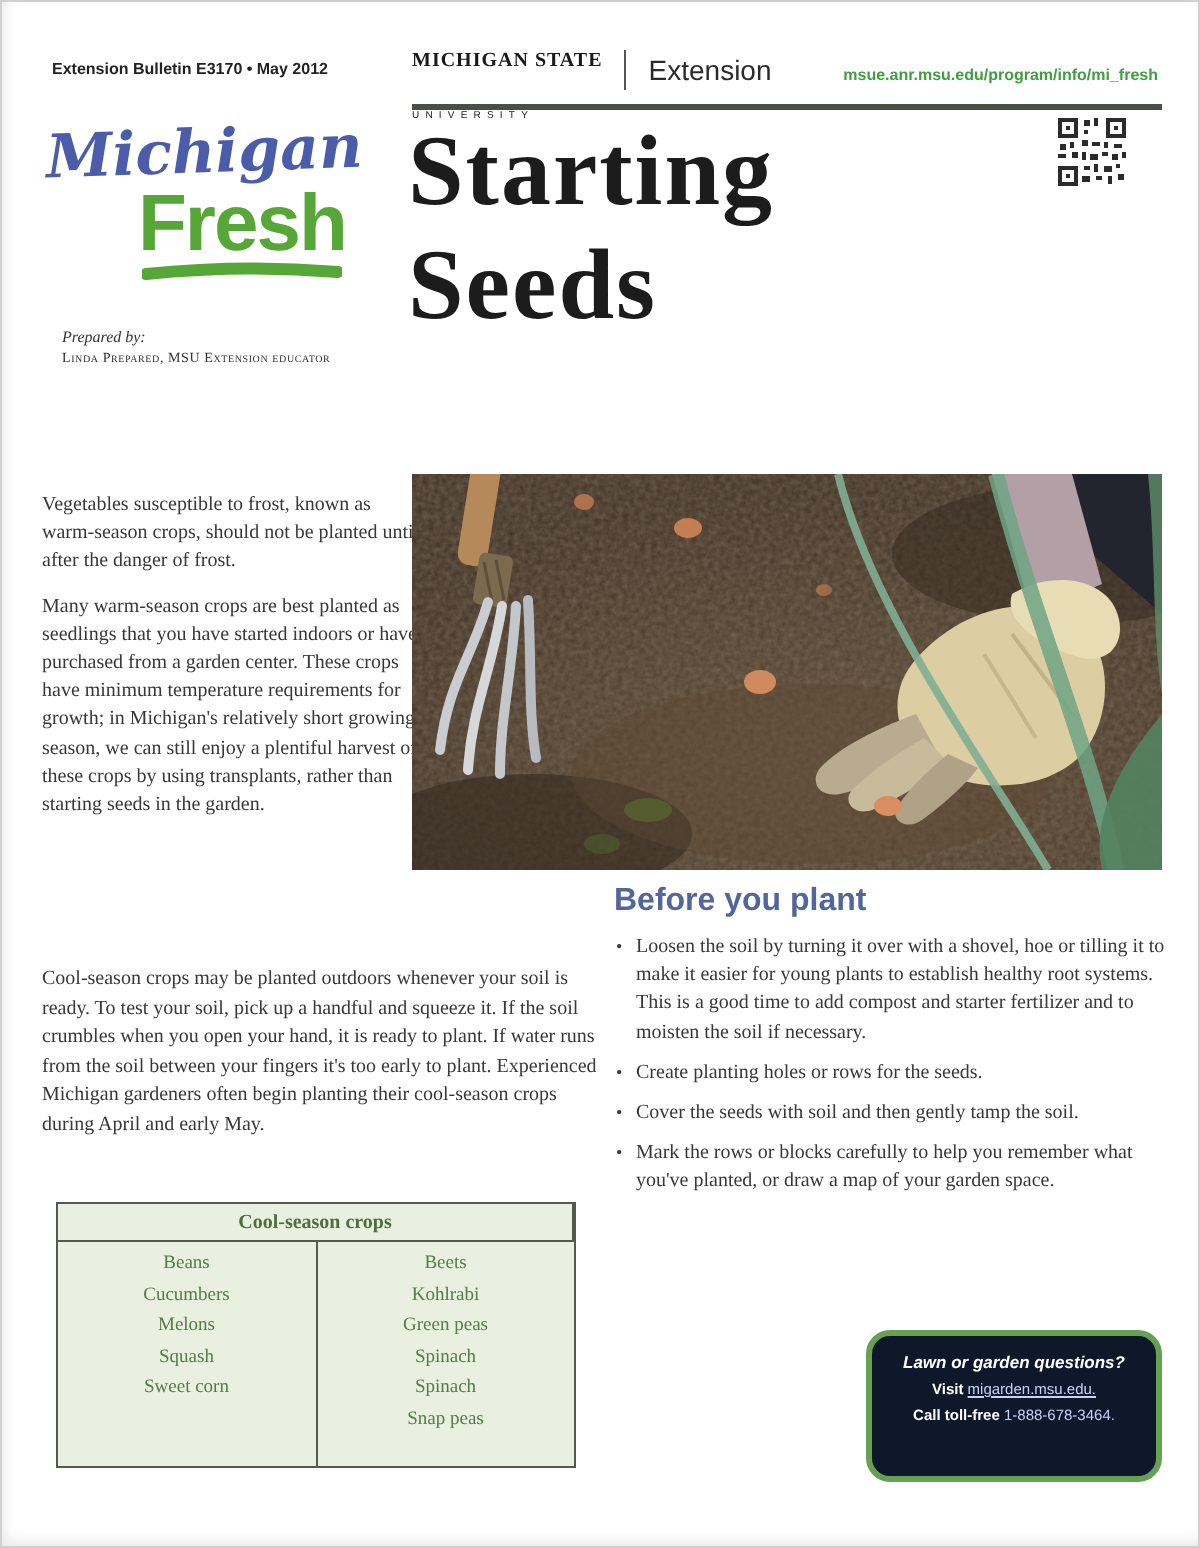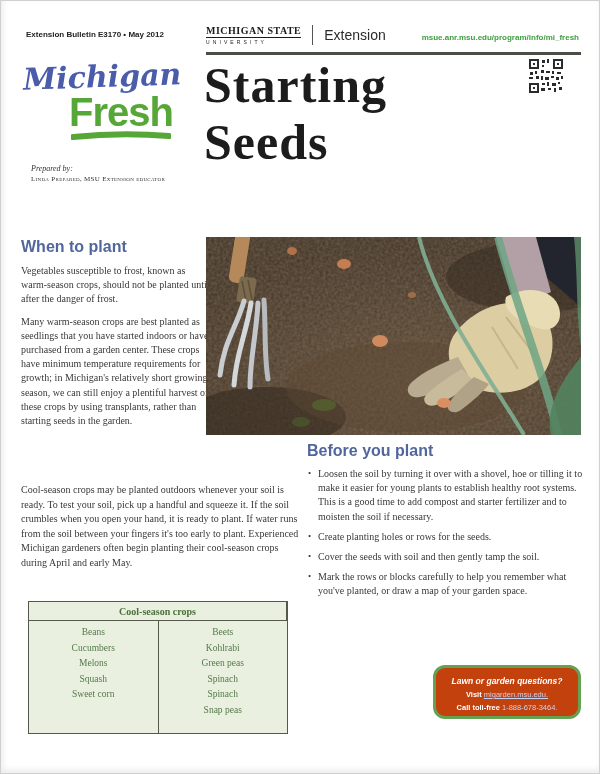--- a/index.html
+++ b/index.html
@@ -10,21 +10,21 @@
     border:1px solid #d0d0d0;
     box-shadow: inset 2px -3px 6px rgba(0,0,0,0.08);
     font-family:"Liberation Serif", serif; color:#383838;
   }
   
   .bulletin-line { position:absolute; left:25px; top:29px; font-family:"Liberation Sans",sans-serif;
     font-size:8px; font-weight:bold; color:#222; }
   .msu-block { position:absolute; left:205px; top:24px; width:375px; }
   .msu-wordmark { display:inline-block; vertical-align:top; }
   .msu-line1 { font-family:"Liberation Serif",serif; font-size:10px; font-weight:bold; letter-spacing:0.5px;
-    color:#1a1a1a; border-bottom:1.5px solid #1a1a1a; padding-bottom:1px; }
+    color:#1a1a1a; border-bottom:1.5px solid #1a1a1a; padding-bottom:17px; }
   .msu-line2 { font-family:"Liberation Sans",sans-serif; font-size:5px; letter-spacing:3.1px; color:#1a1a1a; margin-top:1px; }
   .msu-divider { display:inline-block; width:1px; height:20px; background:#555; margin:0 7px -6px 7px; }
   .msu-extension { display:inline-block; font-family:"Liberation Sans",sans-serif; font-size:14px; color:#2b2b2b; vertical-align:top; margin-top:2px; }
   .header-link { position:absolute; right:20px; top:32px; font-family:"Liberation Sans",sans-serif;
     font-size:8px; font-weight:bold; color:#3f9e3f; text-decoration:none; }
   .header-rule { position:absolute; left:205px; top:51px; width:375px; height:3px; background:#4a4f45; }
   .qr { position:absolute; left:527px; top:57px; }
   
   .logo { position:absolute; left:22px; top:58px; width:160px; }
   .logo-michigan { font-family:"DejaVu Serif",serif; font-style:italic; font-weight:bold;
@@ -56,22 +56,22 @@
     border:1.5px solid #55594b; background:#e9f0e0; display:flex; flex-direction:column; }
   .crops-head { display:flex; border-bottom:1.5px solid #55594b; }
   .crops-head .hcell { flex:1; text-align:center; font-family:"Liberation Serif",serif;
     font-weight:bold; font-size:10px; color:#4b703b; padding:4px 0 3px; }
   .crops-head .hcell:first-child { border-right:1.5px solid #55594b; }
   .crops-body { display:flex; flex:1; }
   .crops-body .bcell { flex:1; text-align:center; padding-top:4px; }
   .crops-body .bcell:first-child { border-right:1.5px solid #55594b; }
   .crop-line { font-size:9.5px; line-height:15.5px; color:#567a4a; }
   
-  .contact-box { position:absolute; left:432px; top:664px; width:148px; height:54px;
-    background:#c2410c; border:3px solid #66a052; border-radius:12px;
+  .contact-box { position:absolute; left:432px; top:664px; width:148px; height:76px;
+    background:#0f172a; border:3px solid #66a052; border-radius:12px;
     text-align:center; padding-top:8px; font-family:"Liberation Sans",sans-serif; }
   .contact-q { font-size:8.5px; font-weight:bold; font-style:italic; color:#ffffff; }
   .contact-line { font-size:7.5px; color:#ffffff; margin-top:4px; }
   .contact-line .lbl { font-weight:bold; color:#ffffff; }
   .contact-line .lnk { color:#c9d2f2; text-decoration:underline;margin-top:44px; }
   .contact-line .num { color:#c9d2f2; }
 </style>
 </head>
 <body>
 
@@ -142,21 +142,20 @@
     <div>Starting</div>
     <div>Seeds</div>
   </div>
 
   <div class="prepared">
     <div class="prepared-label">Prepared by:</div>
     <div class="prepared-name">Linda Prepared, MSU Extension educator</div>
   </div>
 
   <div class="when-col">
-    <div class="sec-heading">When to plant</div>
     <p>Vegetables susceptible to frost, known as warm-season crops, should not be planted until after the danger of frost.</p>
     <p>Many warm-season crops are best planted as seedlings that you have started indoors or have purchased from a garden center. These crops have minimum temperature requirements for growth; in Michigan's relatively short growing season, we can still enjoy a plentiful harvest of these crops by using transplants, rather than starting seeds in the garden.</p>
   </div>
   <p class="cool-para">Cool-season crops may be planted outdoors whenever your soil is ready. To test your soil, pick up a handful and squeeze it. If the soil crumbles when you open your hand, it is ready to plant. If water runs from the soil between your fingers it's too early to plant. Experienced Michigan gardeners often begin planting their cool-season crops during April and early May.</p>
 
   <svg class="photo" width="375" height="198" viewBox="0 0 375 198">
     <defs>
       <filter id="soilTex" x="0" y="0" width="100%" height="100%">
         <feTurbulence type="fractalNoise" baseFrequency="0.35" numOctaves="3" result="n"></feTurbulence>
         <feColorMatrix in="n" type="matrix" values="0 0 0 0 0.32  0 0 0 0 0.25  0 0 0 0 0.18  0 0 0 0.9 0"></feColorMatrix>

